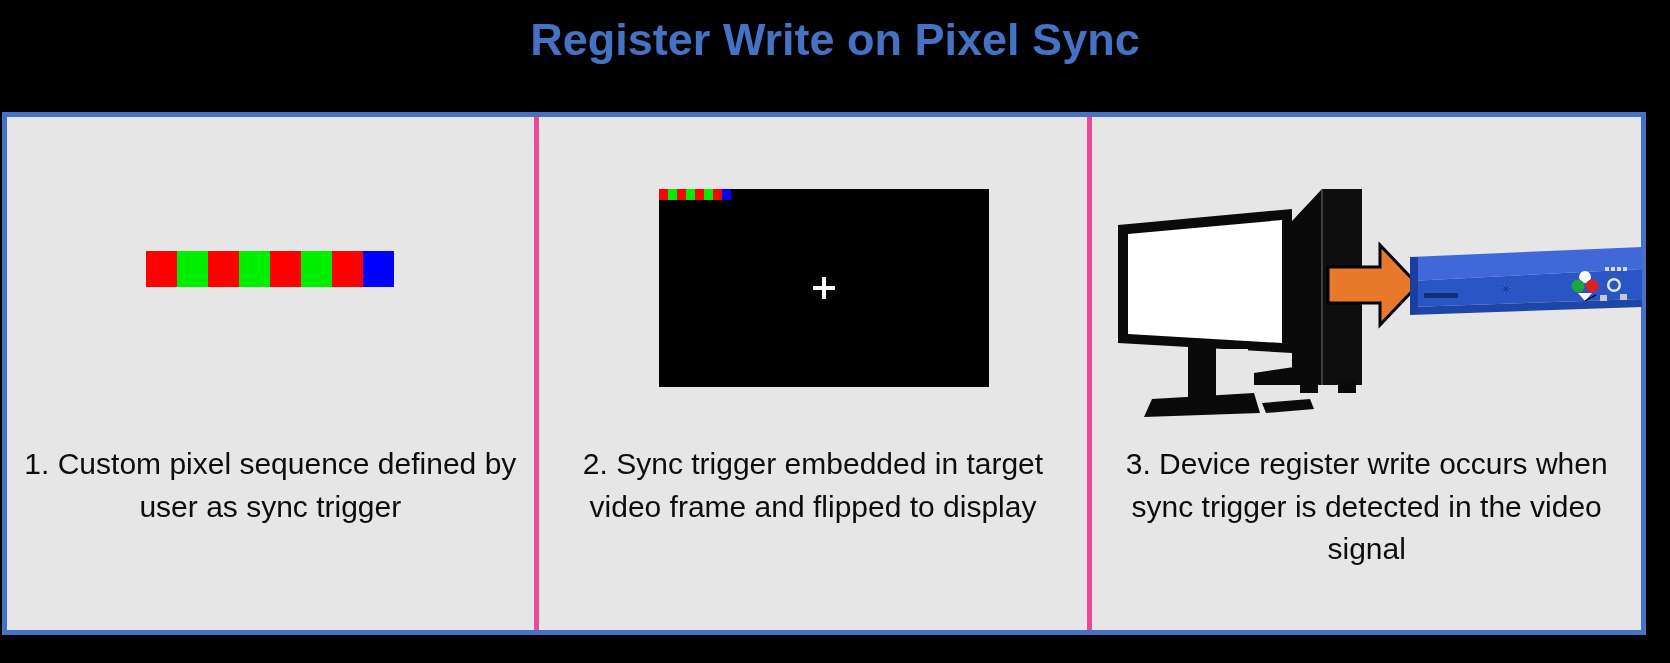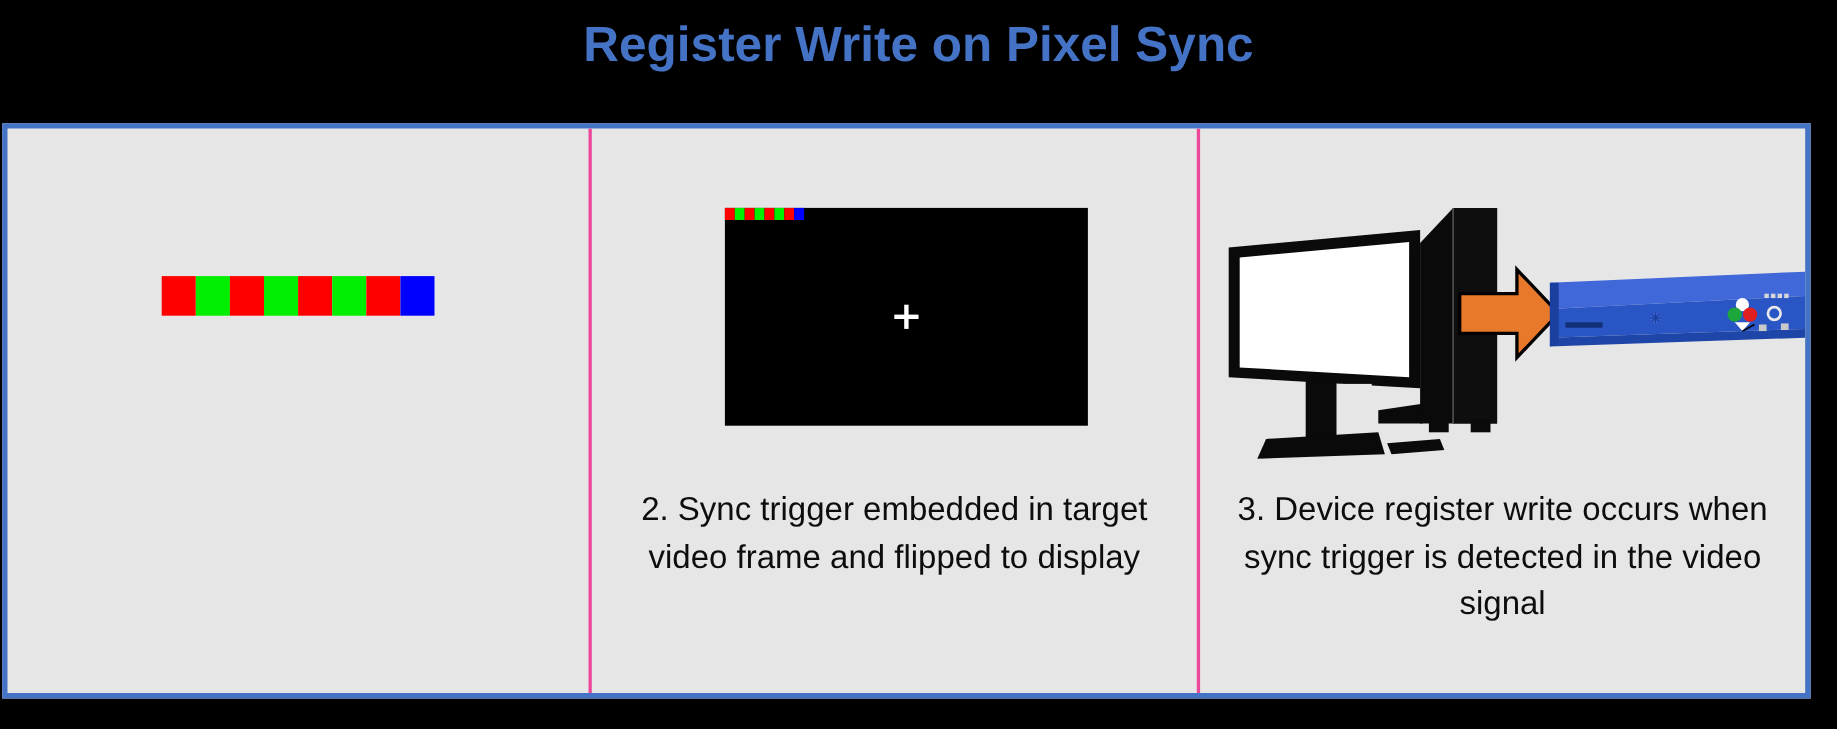--- a/index.html
+++ b/index.html
@@ -42,21 +42,21 @@
     flex-direction: row;
   }
   .panel {
     position: relative;
     height: 100%;
     flex: 1 1 0;
     background: #E6E6E6;
     display: flex;
     flex-direction: column;
   }
-  .panel + .panel { border-left: 3px solid #ec4899; padding-left: 22px; }
+  .panel + .panel { border-left: 5px solid #ec4899; padding-left: 22px; }
 
   .panel-visual {
     position: relative;
     flex: 0 0 326px;
     width: 100%;
   }
   .panel-caption {
     position: absolute;
     left: 0; right: 0;
     top: 326px;
@@ -136,20 +136,21 @@
             <div class="px" style="background: rgb(255, 0, 0);"></div>
             <div class="px" style="background: rgb(0, 238, 0);"></div>
             <div class="px" style="background: rgb(255, 0, 0);"></div>
             <div class="px" style="background: rgb(0, 238, 0);"></div>
             <div class="px" style="background: rgb(255, 0, 0);"></div>
             <div class="px" style="background: rgb(0, 238, 0);"></div>
             <div class="px" style="background: rgb(255, 0, 0);"></div>
             <div class="px" style="background: rgb(0, 0, 255);"></div>
           </div>
       </div>
+      <div class="panel-caption">1. Custom pixel sequence defined by user as sync trigger</div>
     </div>
 
     <div class="panel">
       <div class="panel-visual">
         <div class="video-frame">
           <div class="mini-strip" id="strip-mini">
               <div class="px" style="background: rgb(255, 0, 0);"></div>
               <div class="px" style="background: rgb(0, 238, 0);"></div>
               <div class="px" style="background: rgb(255, 0, 0);"></div>
               <div class="px" style="background: rgb(0, 238, 0);"></div>

